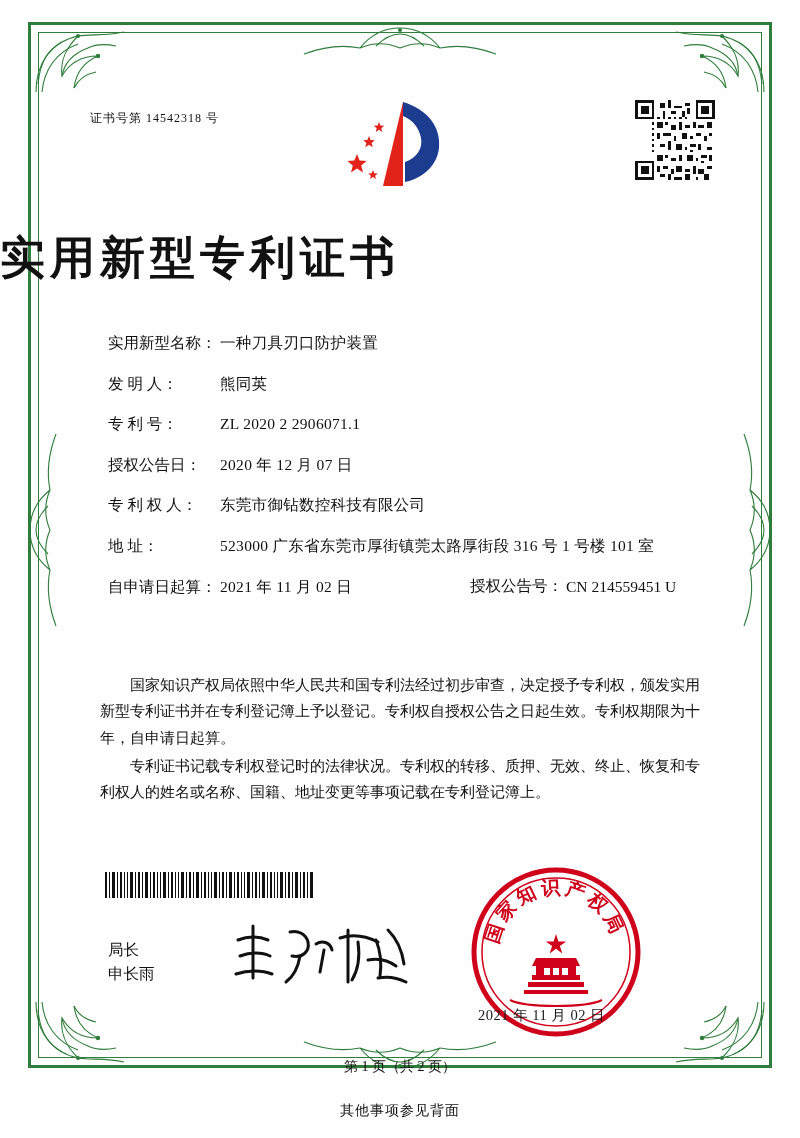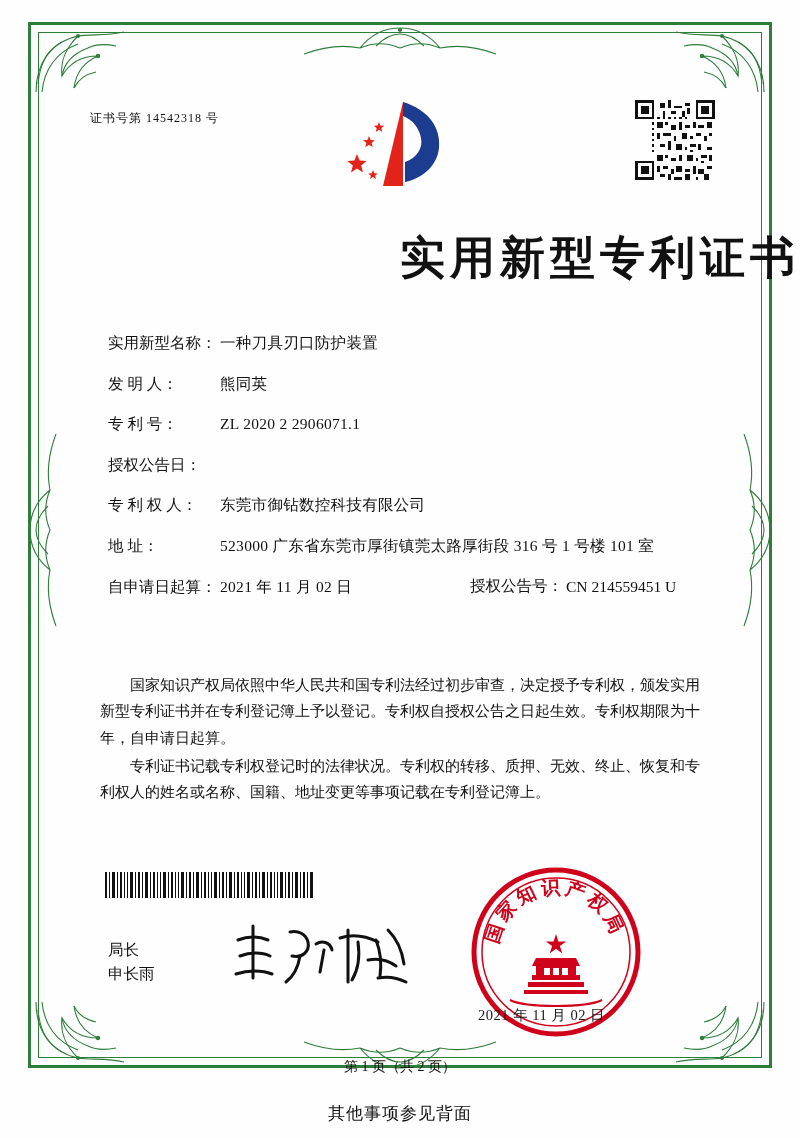--- a/index.html
+++ b/index.html
@@ -81,21 +81,21 @@
     position: absolute;
     right: 85px; top: 100px;
     width: 80px; height: 80px;
   }
   .qr svg { display:block; width:100%; height:100%; }
 
   
   .cert-title {
     position: absolute;
     left: 0; right: 0; top: 228px;
-    text-align: right;
+    text-align: left;
     font-size: 45px;
     font-weight: bold;
     letter-spacing: 5px;
     font-family: "DejaVu Serif", "Liberation Serif", serif;
   }
 
   
   .fields {
     position: absolute;
     left: 108px; top: 334px;
@@ -188,21 +188,21 @@
   .page-num {
     position: absolute;
     left: 0; right: 0; top: 1058px;
     text-align: center;
     font-size: 14px;
   }
   .footer-note {
     position: absolute;
     left: 0; right: 0; top: 1102px;
     text-align: center;
-    font-size: 17px;
+    font-size: 14px;
     letter-spacing: 1px;
   }
 </style>
 </head>
 <body>
 
 <div class="cert-page">
 
   <div class="frame-outer"></div>
   <div class="frame-inner"></div>
@@ -422,20 +422,21 @@
     <div class="field-row">
       <div class="field-label">发 明 人：</div>
       <div class="field-value">熊同英</div>
     </div>
     <div class="field-row">
       <div class="field-label">专 利 号：</div>
       <div class="field-value">ZL 2020 2 2906071.1</div>
     </div>
     <div class="field-row">
       <div class="field-label">授权公告日：</div>
+      <div class="field-value">2020 年 12 月 07 日</div>
     </div>
     <div class="field-row">
       <div class="field-label">专 利 权 人：</div>
       <div class="field-value">东莞市御钻数控科技有限公司</div>
     </div>
     <div class="field-row">
       <div class="field-label">地 址：</div>
       <div class="field-value">523000 广东省东莞市厚街镇莞太路厚街段 316 号 1 号楼 101 室</div>
     </div>
     <div class="field-row two-col">

